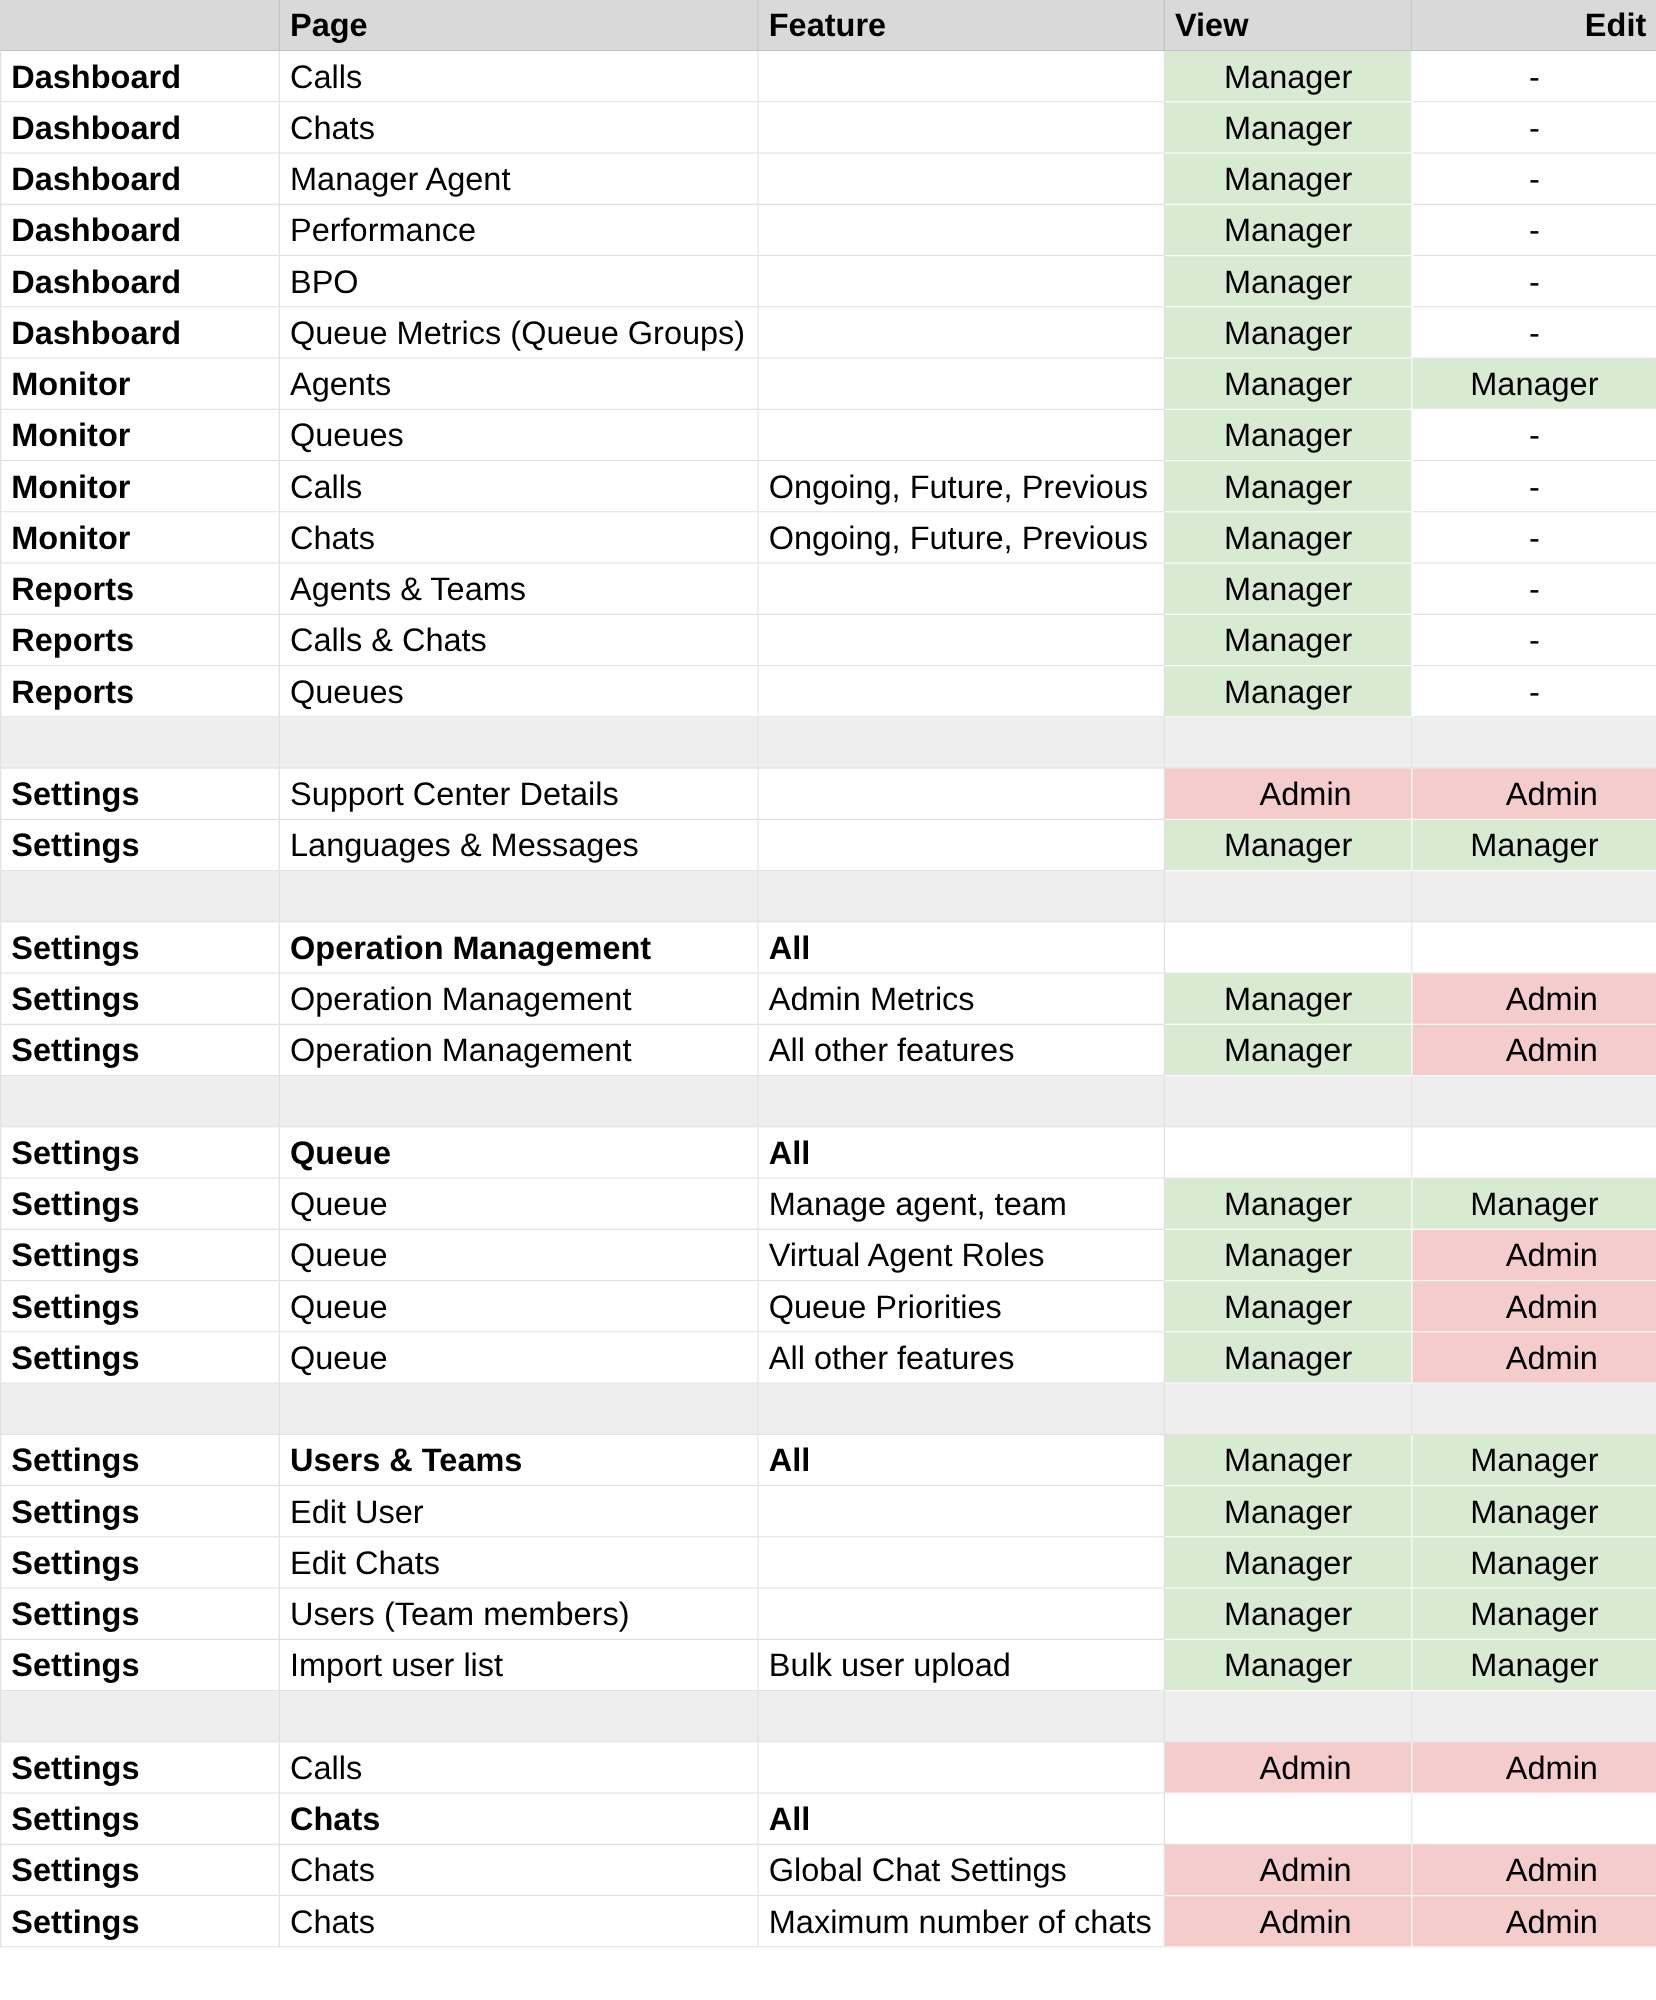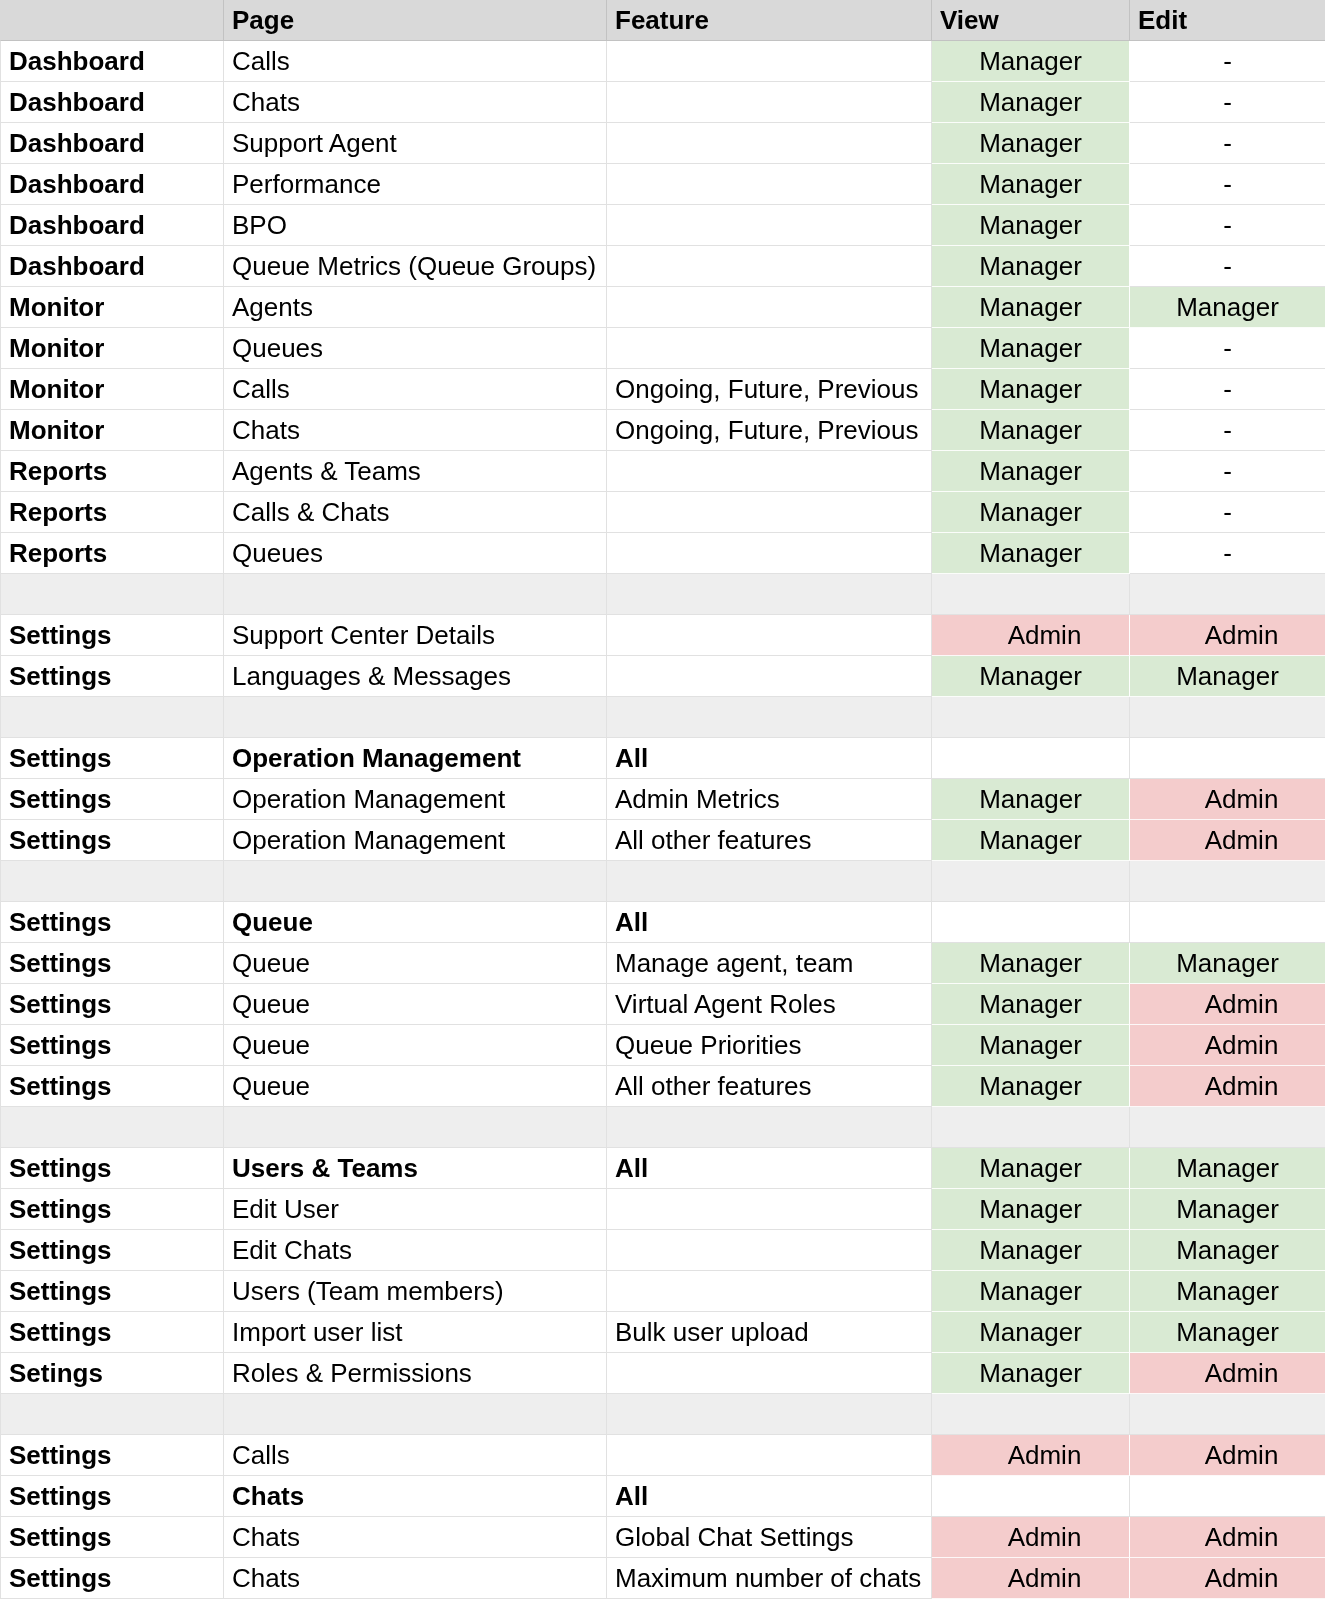--- a/index.html
+++ b/index.html
@@ -29,21 +29,21 @@
     line-height:40px;
     padding:0 8px;
     overflow:hidden;
     white-space:nowrap;
     text-align:left;
     vertical-align:middle;
     border-right:1px solid var(--grid);
     border-bottom:1px solid var(--grid);
     background:#ffffff;
   }
-  th:last-child,td:last-child{border-right:none;}
+  th:last-child,td:last-child{border-right:none;text-align:right;}
   th:first-child,td:first-child{border-left:1px solid var(--grid);font-weight:bold;}
   thead th{
     background:var(--header-bg);
     font-weight:700;
     border-right:1px solid var(--header-grid);
     border-bottom:1px solid var(--header-grid);
   }
   thead th:first-child{border-left:1px solid var(--header-bg);}
   td.center{text-align:center;padding:0 4px;}
   td.bold{font-weight:700;}
@@ -81,21 +81,21 @@
       </tr>
       <tr>
         <td>Dashboard</td>
         <td>Chats</td>
         <td></td>
         <td class="center bg-green">Manager</td>
         <td class="center">-</td>
       </tr>
       <tr>
         <td>Dashboard</td>
-        <td>Support Agent</td>
+        <td>Manager Agent</td>
         <td></td>
         <td class="center bg-green">Manager</td>
         <td class="center">-</td>
       </tr>
       <tr>
         <td>Dashboard</td>
         <td>Performance</td>
         <td></td>
         <td class="center bg-green">Manager</td>
         <td class="center">-</td>
@@ -288,27 +288,20 @@
         <td></td>
         <td class="center bg-green">Manager</td>
         <td class="center bg-green">Manager</td>
       </tr>
       <tr>
         <td>Settings</td>
         <td>Import user list</td>
         <td>Bulk user upload</td>
         <td class="center bg-green">Manager</td>
         <td class="center bg-green">Manager</td>
-      </tr>
-      <tr>
-        <td>Setings</td>
-        <td>Roles &amp; Permissions</td>
-        <td></td>
-        <td class="center bg-green">Manager</td>
-        <td class="center bg-red">Admin</td>
       </tr>
       <tr class="spacer">
         <td></td>
         <td></td>
         <td></td>
         <td></td>
         <td></td>
       </tr>
       <tr>
         <td>Settings</td>

